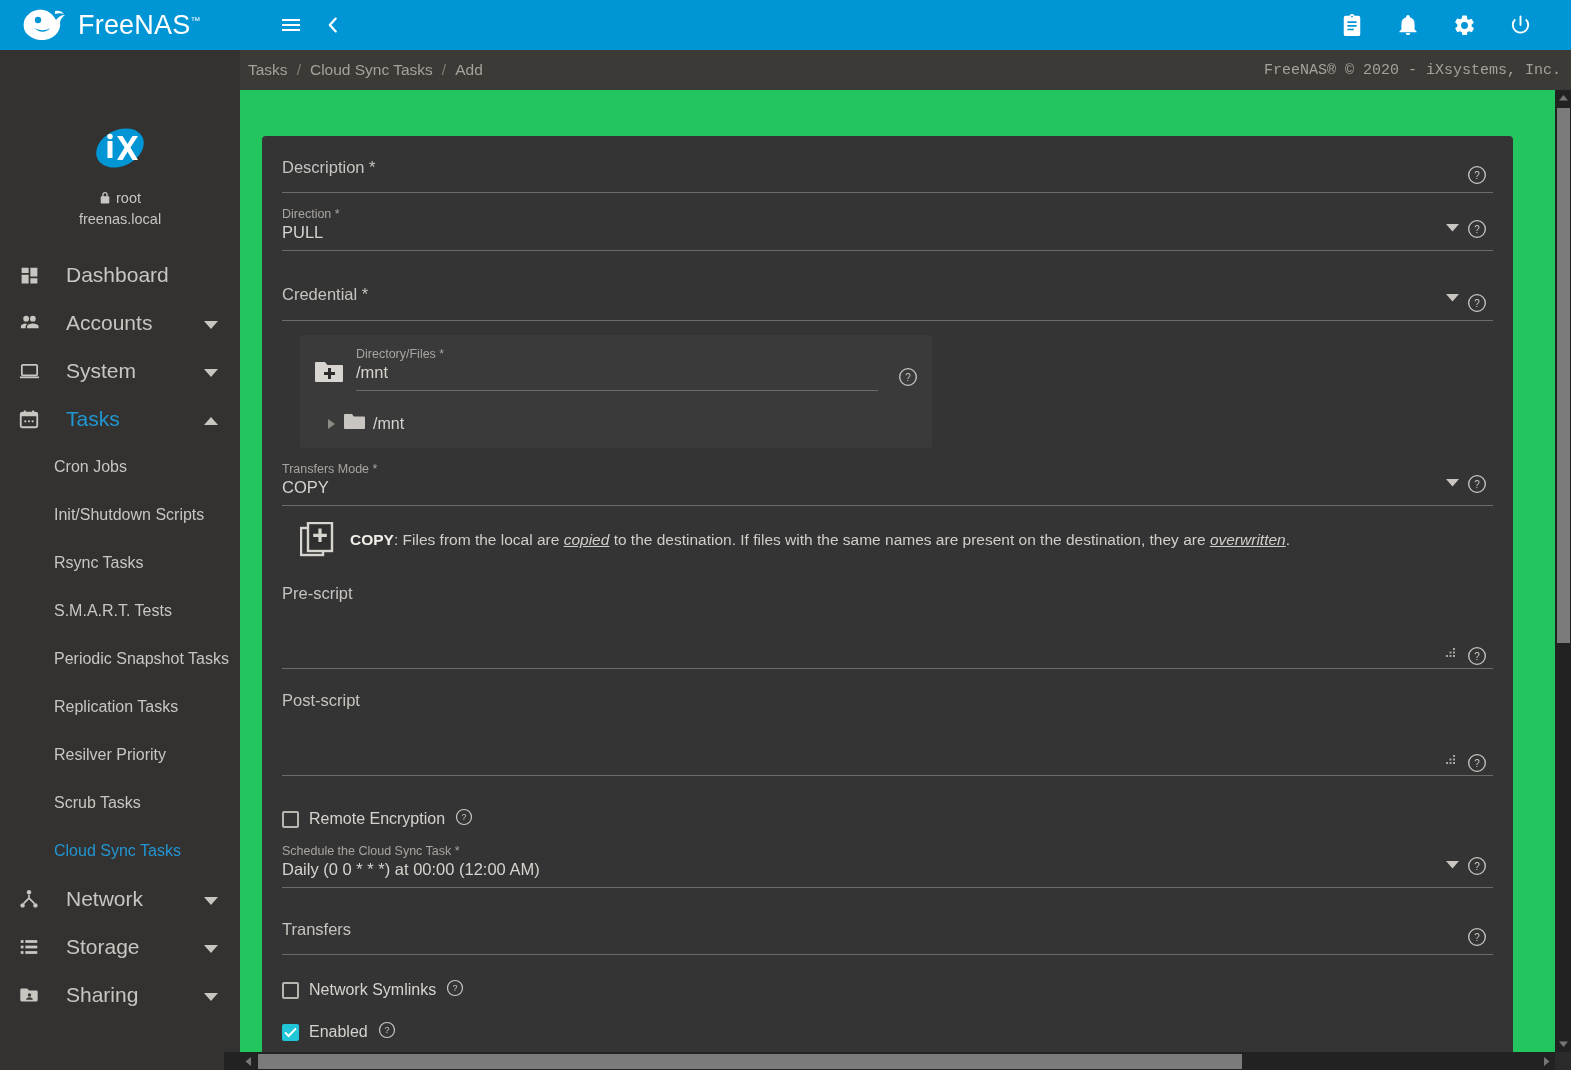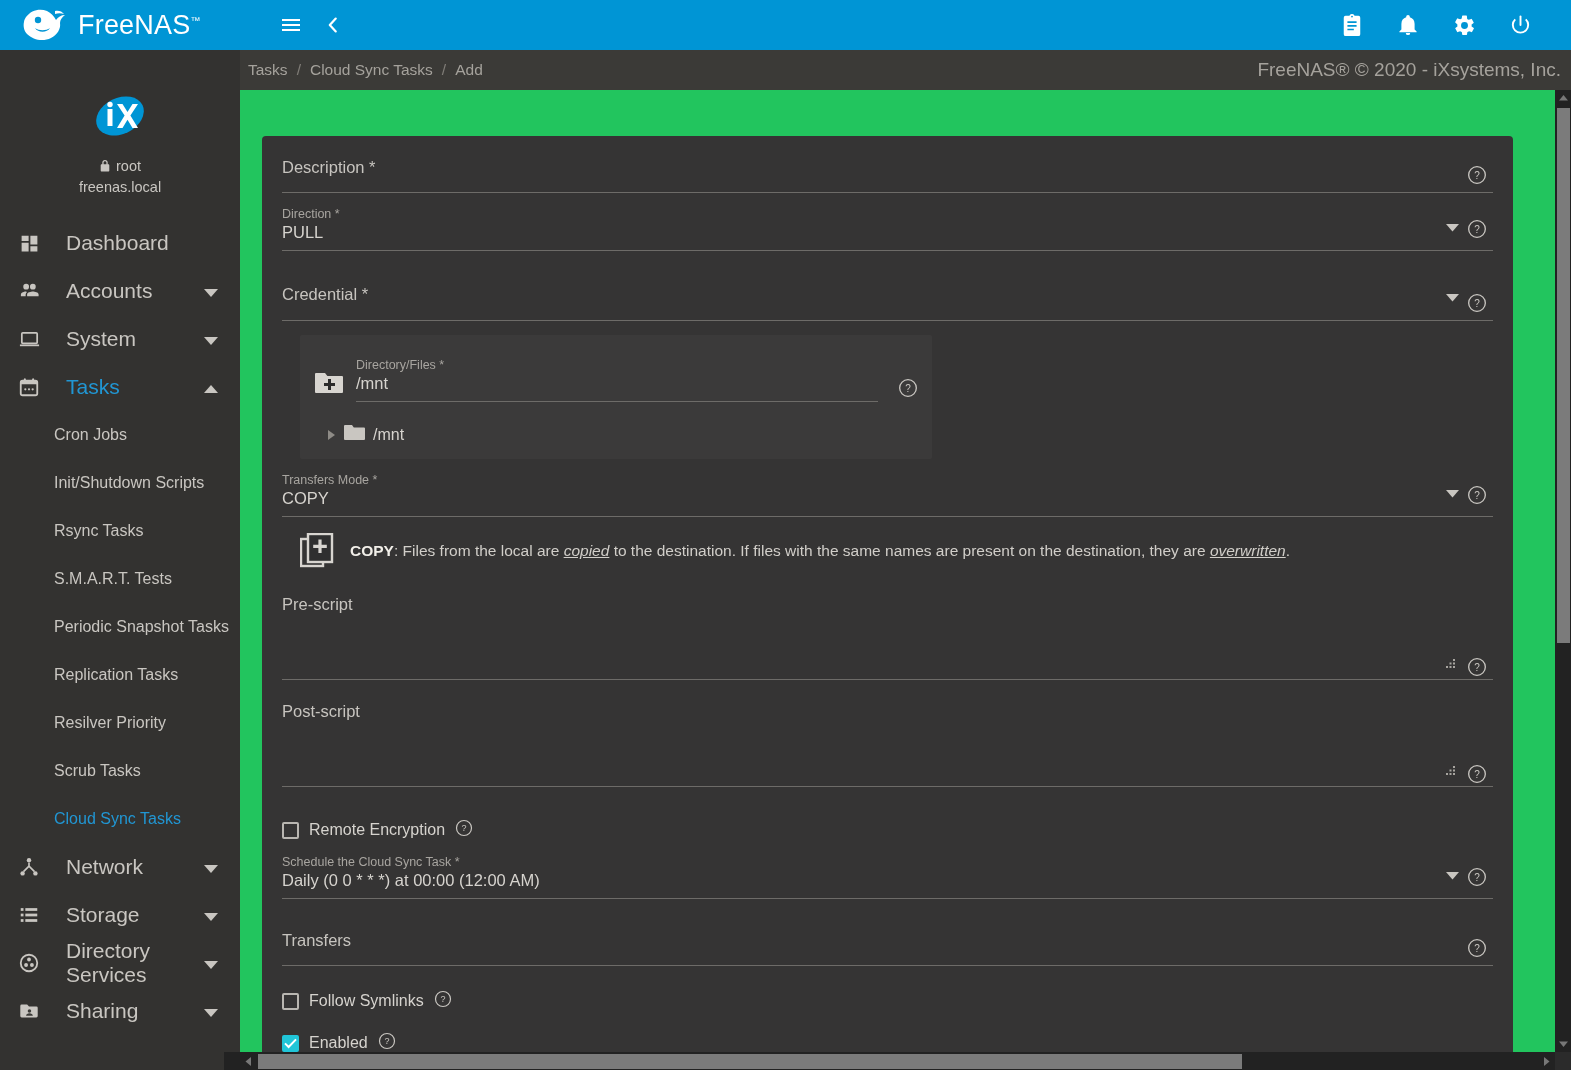--- a/index.html
+++ b/index.html
@@ -28,29 +28,29 @@
   .tb-spacer { flex: 1; }
   .tb-icons-right { display:flex; gap: 14px; align-items:center; padding-right: 14px;}
 
   
   .crumbbar {
     height: 40px; flex: 0 0 40px; background: #3b3a37; display: flex; align-items: center;
     padding-left: 248px; padding-right: 10px; color: #a5a29c; font-size: 15.5px;
   }
   .crumbbar .crumbs { display:flex; align-items:center; gap: 9px; }
   .crumbbar .sep { color: #807d78; }
-  .crumbbar .copyright { margin-left:auto; font-size: 19px; color: #a5a29c; white-space: nowrap;}
+  .crumbbar .copyright { margin-left:auto; font-size: 15px; color: #a5a29c; white-space: nowrap; font-family: Liberation Mono, monospace;}
 
   
   .body { flex: 1; display: flex; min-height: 0; position: relative; }
 
   
   .sidebar {
     width: 240px; flex: 0 0 240px; background: #333230; overflow: hidden;
-    position: absolute; left:0; top:-40px; bottom: 0; padding-top: 16px;
+    position: absolute; left:0; top:-40px; bottom: 0; padding-top: 48px;
   }
   .user-block { padding: 22px 0 14px 0; text-align: center; }
   .ix-logo { width: 56px; height: 56px; margin: 0 auto 14px auto; display:block; }
   .user-name { color:#c9c6c1; font-size: 14.5px; display:flex; align-items:center; justify-content:center; gap:5px;}
   .user-host { color:#c9c6c1; font-size: 14.5px; margin-top: 5px; }
 
   .nav { margin-top: 10px; }
   .nav-item {
     height: 48px; display:flex; align-items:center; padding-left: 12px; cursor: pointer;
     color: #c9c6c1; font-size: 21px;
@@ -88,21 +88,21 @@
   .help {
     position:absolute; right: 6px; top: 50%; transform: translateY(-50%);
     width:20px;height:20px; cursor:pointer;
   }
   .caret-down-sel { position:absolute; right: 34px; bottom: 14px; cursor:pointer; }
 
   .dirpanel {
     background: #3b3a3a; border-radius: 2px; margin: 14px 0 0 18px;
     width: 632px; padding: 12px 14px 14px 14px;
   }
-  .dirpanel .top { display:flex; align-items: flex-end; gap: 12px; margin-top: 11px; }
+  .dirpanel .top { display:flex; align-items: flex-end; gap: 12px; }
   .dirpanel .inputcol { flex:1; position: relative; padding-right: 40px;}
   .dirpanel .treeitem { display:flex; align-items:center; gap: 8px; margin-top: 22px; padding-left: 14px;}
   .dirpanel .treeitem .tlabel { color:#d6d3ce; font-size: 16px; }
 
   .modehint { display:flex; align-items:flex-start; gap: 16px; padding: 16px 0 10px 18px; }
   .modehint .txt { color:#d1cec9; font-size: 15.5px; line-height:1.35; padding-top: 8px; }
   .modehint .txt b { color:#f2efe9; font-weight: 700; }
   .modehint .txt u { text-decoration: underline; font-style: italic; }
 
   textarea.ta {
@@ -333,36 +333,20 @@
               </svg>
           </span>
           <span class="lbl">Storage</span>
           <span class="caret">
             <svg width="14" height="9" viewBox="0 0 14 9">
                 <path fill="#c9c6c1" d="M0 0h14L7 8z"></path>
               </svg>
           </span>
         </div>
 
-        <div class="nav-item">
-          <span class="ico">
-            <svg width="22" height="22" viewBox="0 0 24 24">
-                <circle cx="12" cy="12" r="9" fill="none" stroke="#c9c6c1" stroke-width="2"></circle>
-                <circle cx="12" cy="8.2" r="2.1" fill="#c9c6c1"></circle>
-                <circle cx="8.8" cy="14.2" r="2.1" fill="#c9c6c1"></circle>
-                <circle cx="15.2" cy="14.2" r="2.1" fill="#c9c6c1"></circle>
-              </svg>
-          </span>
-          <span class="lbl">Directory Services</span>
-          <span class="caret">
-            <svg width="14" height="9" viewBox="0 0 14 9">
-                <path fill="#c9c6c1" d="M0 0h14L7 8z"></path>
-              </svg>
-          </span>
-        </div>
 
         <div class="nav-item">
           <span class="ico">
             <svg width="22" height="22" viewBox="0 0 24 24">
                 <path fill="#c9c6c1" d="M10 5H4a1.5 1.5 0 0 0-1.5 1.5v11A1.5 1.5 0 0 0 4 19h16a1.5 1.5 0 0 0 1.5-1.5V8.5A1.5 1.5 0 0 0 20 7h-8z"></path>
                 <circle cx="12.5" cy="12" r="1.9" fill="#3b3a37"></circle>
                 <path fill="#3b3a37" d="M8.8 17.2c0-1.7 1.7-2.7 3.7-2.7s3.7 1 3.7 2.7z"></path>
               </svg>
           </span>
           <span class="lbl">Sharing</span>
@@ -586,21 +570,21 @@
                 <svg width="20" height="20" viewBox="0 0 24 24">
                     <circle cx="12" cy="12" r="10" fill="none" stroke="#c9c6c1" stroke-width="1.6"></circle>
                     <text x="12" y="16.6" font-size="12" fill="#c9c6c1" text-anchor="middle" font-family="Liberation Sans">?</text>
                   </svg>
               </span>
             </div>
           </div>
 
           <div class="checkrow" style="margin-top:14px">
             <span class="cbox"></span>
-            <span class="clabel">Follow Symlinks</span>
+            <span class="clabel">Network Symlinks</span>
             <span>
               <svg width="18" height="18" viewBox="0 0 24 24">
                   <circle cx="12" cy="12" r="10" fill="none" stroke="#c9c6c1" stroke-width="1.6"></circle>
                   <text x="12" y="16.6" font-size="12" fill="#c9c6c1" text-anchor="middle" font-family="Liberation Sans">?</text>
                 </svg>
             </span>
           </div>
 
           <div class="checkrow">
             <span class="cbox checked">

